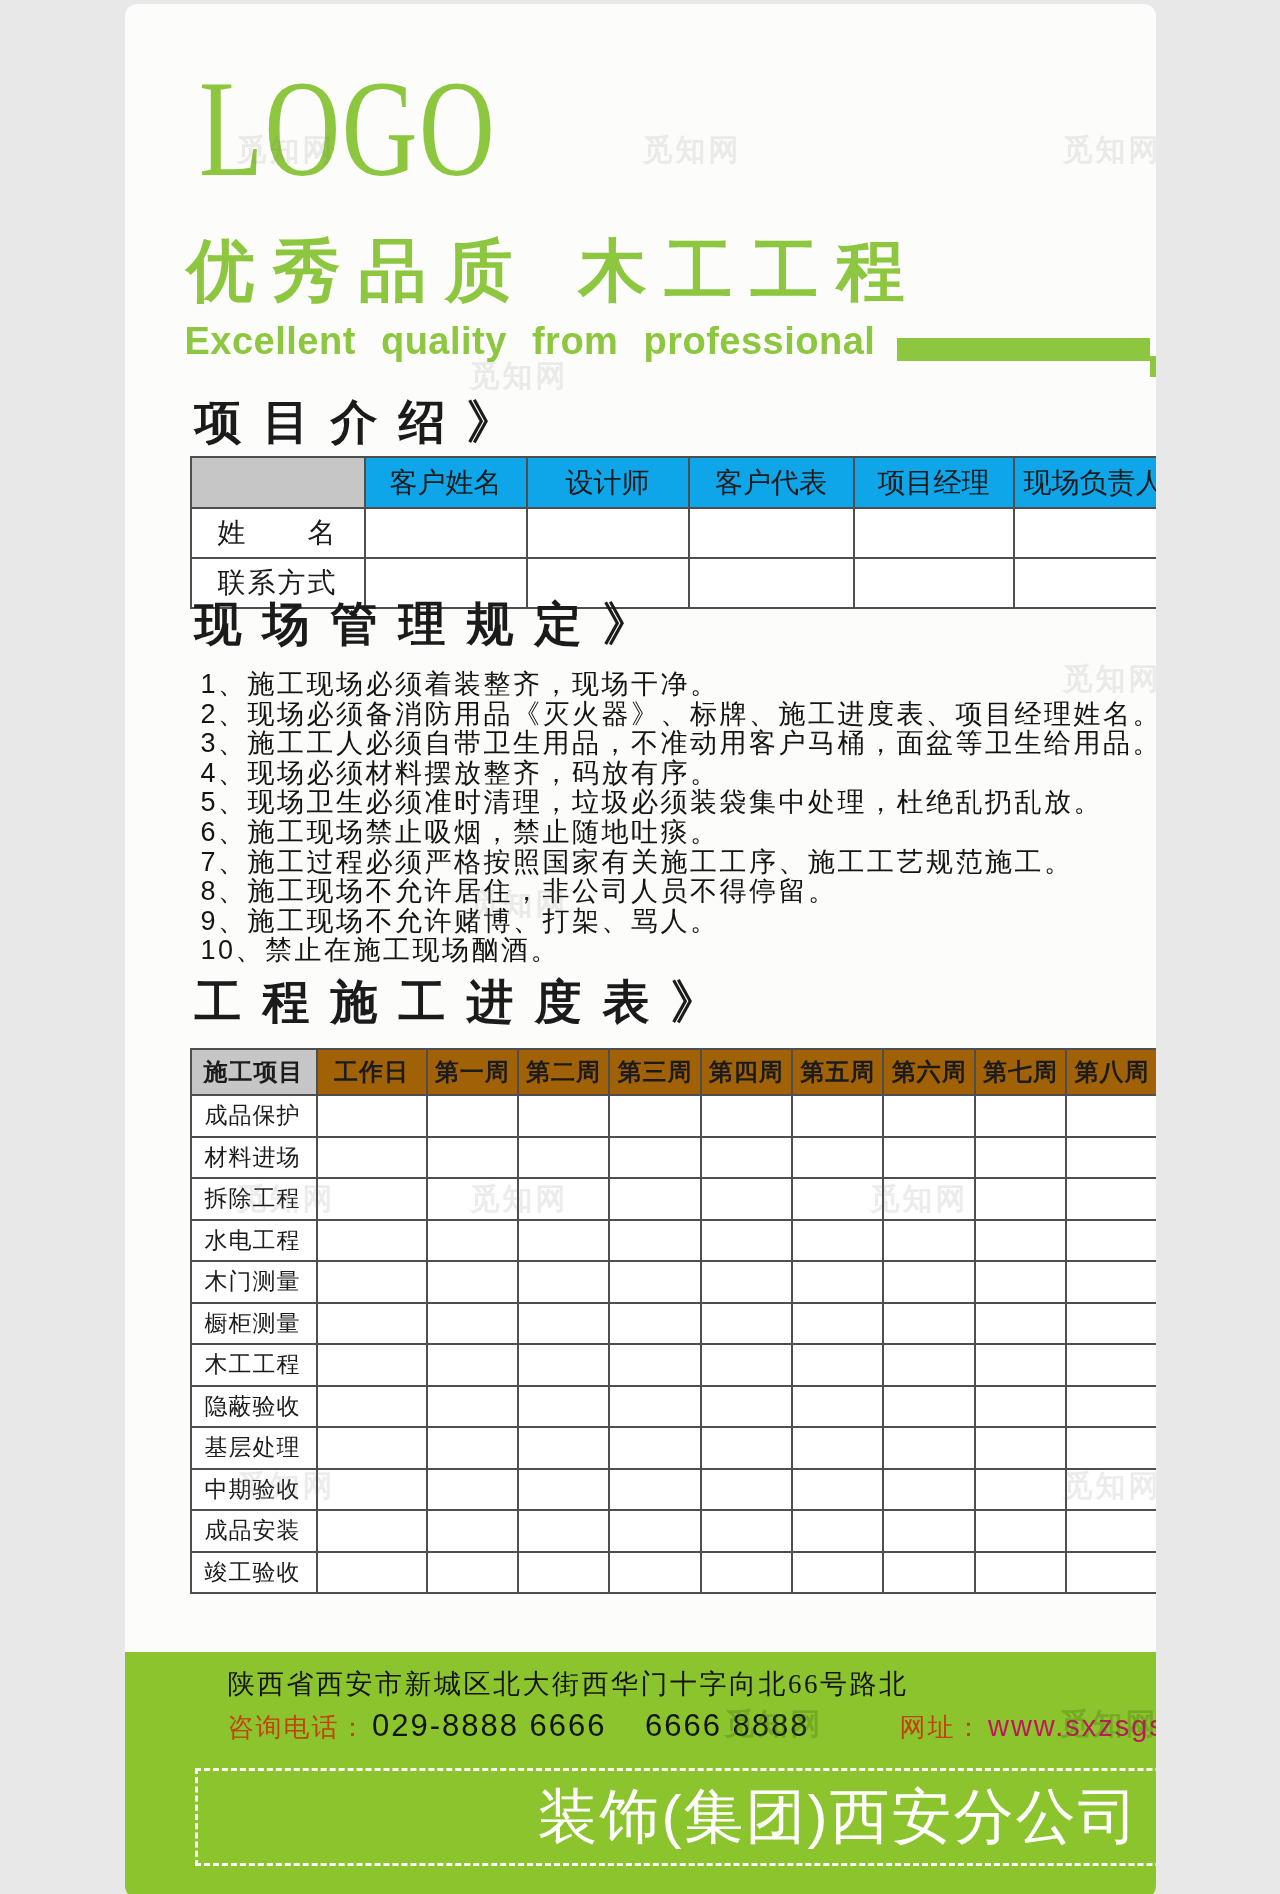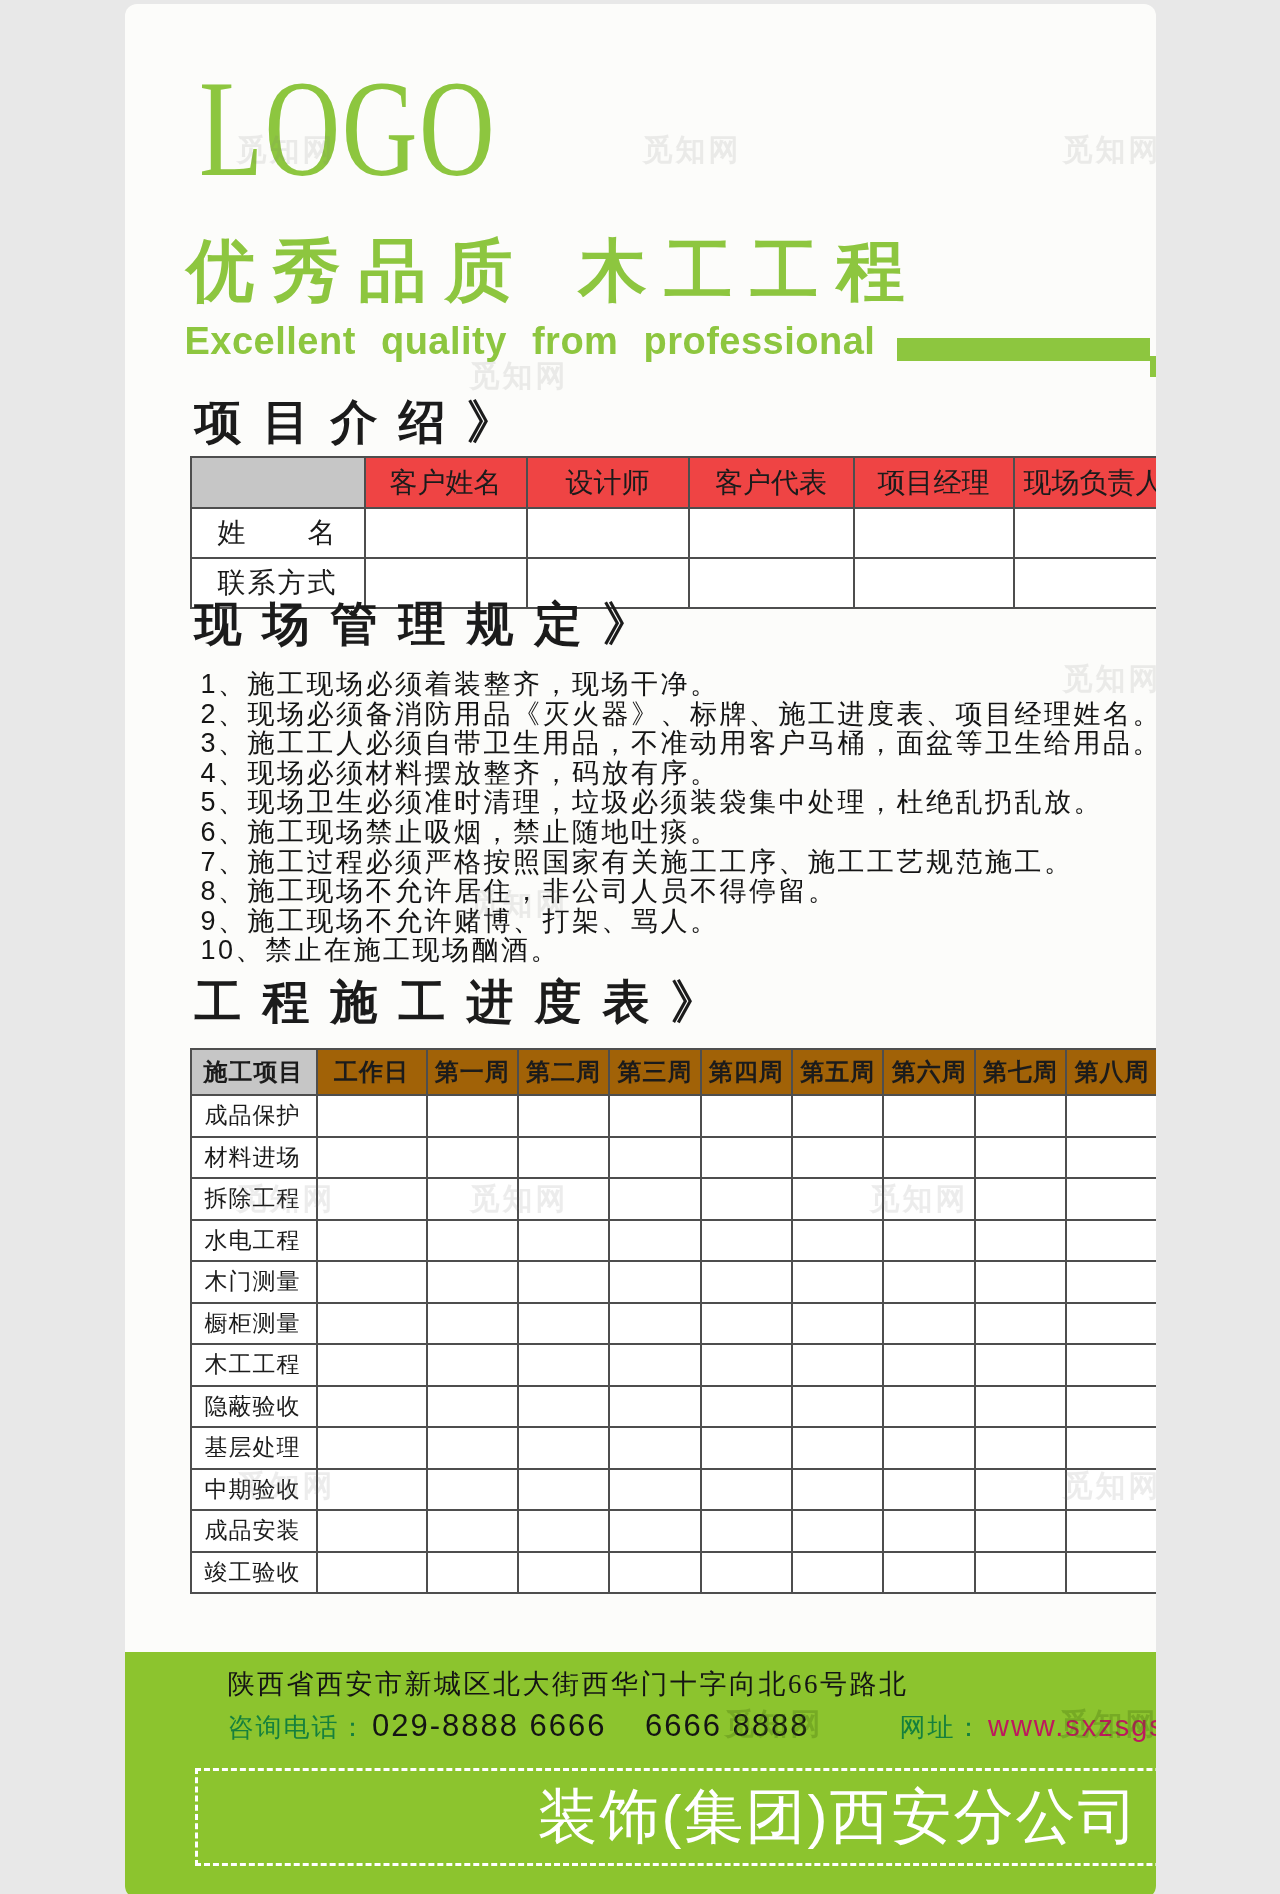--- a/index.html
+++ b/index.html
@@ -41,21 +41,21 @@
     letter-spacing:21px;white-space:nowrap;line-height:1.2;
   }
   #title-intro{left:70px;top:390px;}
   #title-rules{left:70px;top:592px;}
   #title-schedule{left:70px;top:970px;}
   
   table{border-collapse:collapse;table-layout:fixed;background:#fff;}
   th,td{border:2px solid var(--border);padding:0;overflow:hidden;white-space:nowrap;}
   #table-intro{position:absolute;left:65px;top:452px;width:1150px;}
   #table-intro th{font-size:28px;font-weight:400;}
-  #table-intro thead th{background:#ef4444;height:49px;}
+  #table-intro thead th{background:#0ea5e9;height:49px;}
   #table-intro thead th.corner{background:#c6c6c6;}
   #table-intro tbody th{background:#fff;height:48px;text-align:center;letter-spacing:2px;}
   #table-intro tbody td{background:#fff;}
   #table-schedule{position:absolute;left:65px;top:1044px;width:1150px;}
   #table-schedule thead th{background:#a16207;height:44px;font-size:24px;font-weight:700;letter-spacing:1px;}
   #table-schedule thead th.corner{background:#c6c6c6;}
   #table-schedule tbody th{
     background:#fff;height:39.5px;font-size:23px;font-weight:400;
     text-align:left;padding-left:13px;letter-spacing:1px;
   }
@@ -66,21 +66,21 @@
     font-size:27px;line-height:29.6px;letter-spacing:2.5px;
     color:#151515;white-space:nowrap;
   }
   
   .footer{position:absolute;left:0;top:1648px;width:1280px;height:246px;background:var(--fgreen);}
   .addr{
     position:absolute;left:103px;top:1662px;font-size:27px;letter-spacing:2.5px;
     color:#141414;font-family:"Liberation Serif","DejaVu Serif",serif;white-space:nowrap;
   }
   .contact-label{
-    font-family:"Liberation Serif","DejaVu Serif",serif;font-size:26px;color:#15803d;letter-spacing:2px;
+    font-family:"Liberation Serif","DejaVu Serif",serif;font-size:26px;color:#c2410c;letter-spacing:2px;
   }
   .phone-row{position:absolute;left:103px;top:1704px;white-space:nowrap;}
   .phone-num{font-size:31px;letter-spacing:2px;color:#141414;}
   .phone-num.second{margin-left:34px;}
   .web-row{position:absolute;left:775px;top:1706px;white-space:nowrap;}
   .web-url{font-size:29px;letter-spacing:2px;color:#be185d;}
   .company-box{
     position:absolute;left:70px;top:1764px;width:1128px;height:98px;
     border:3px dashed #ffffff;box-sizing:border-box;
     display:flex;align-items:center;justify-content:center;padding-left:160px;

